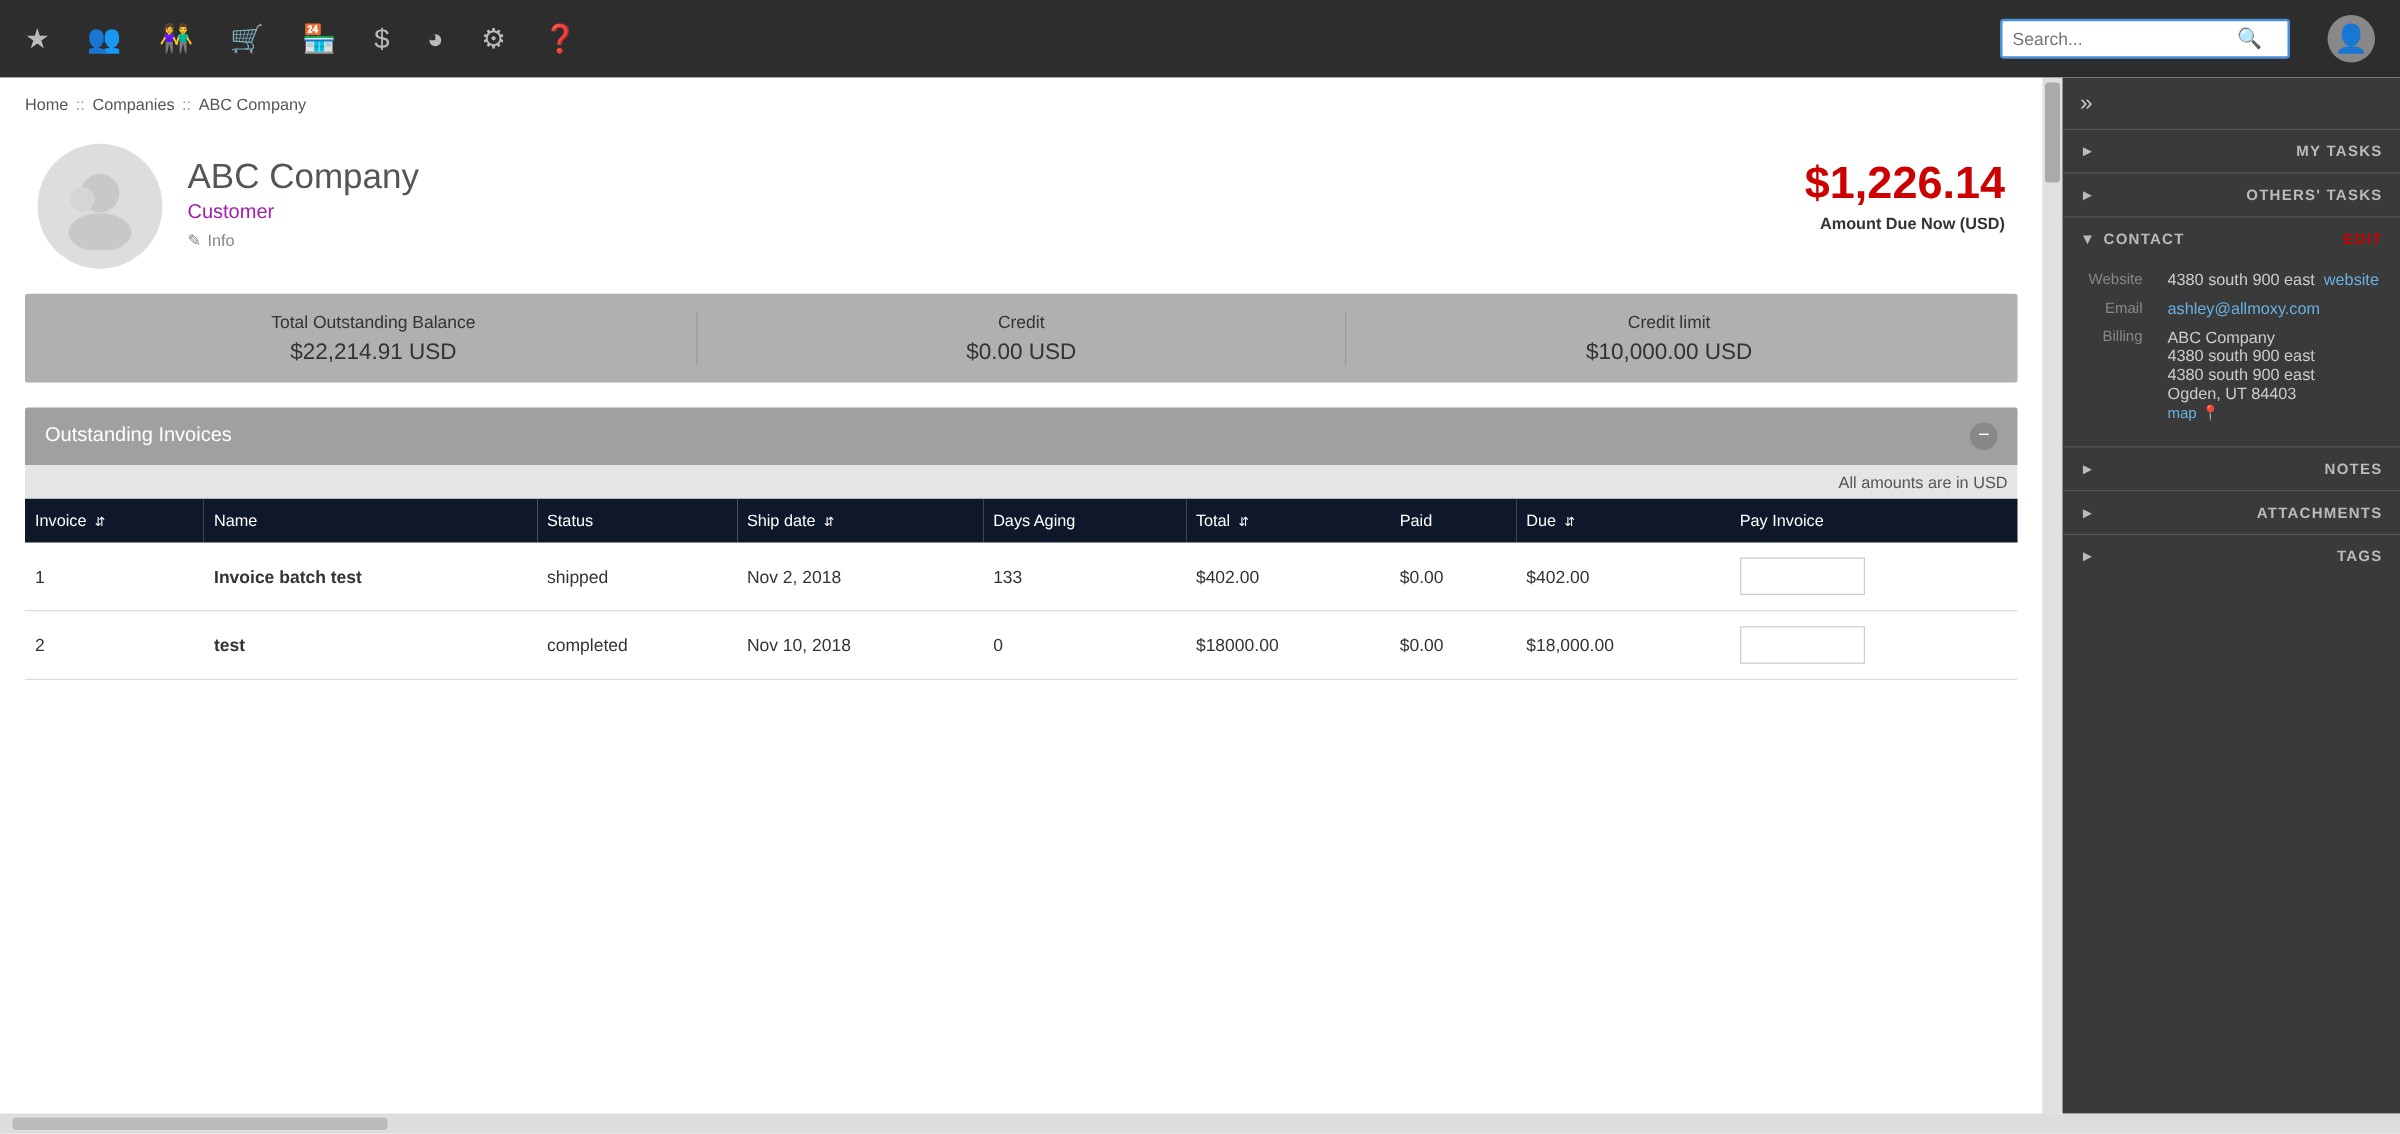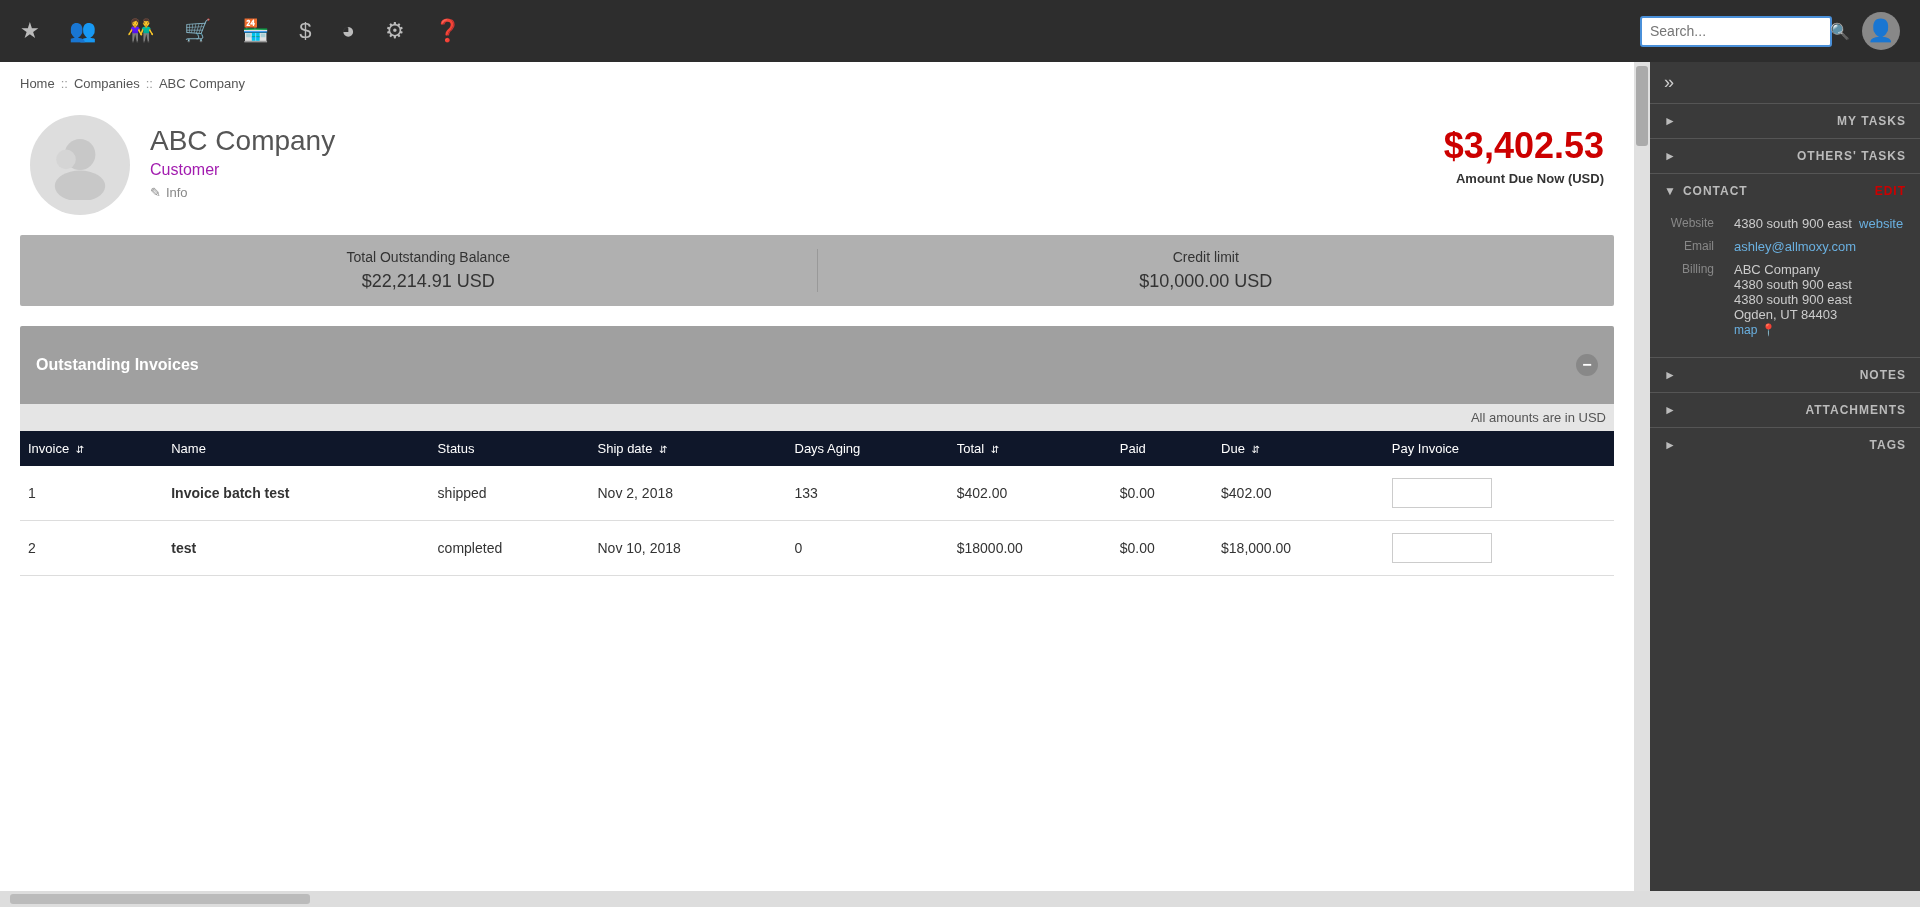--- a/index.html
+++ b/index.html
@@ -21,21 +21,21 @@
       cursor: pointer;
     }
     .top-nav .spacer { flex: 1; }
     .search-box {
       display: flex;
       align-items: center;
       background: #fff;
       border: 2px solid #4a90d9;
       border-radius: 3px;
       padding: 4px 8px;
-      width: 192px;
+      width: 232px;
     }
     .search-box input {
       border: none;
       outline: none;
       font-size: 14px;
       color: #999;
       width: 180px;
       background: transparent;
     }
     .search-box .search-icon { color: #555; font-size: 16px; }
@@ -136,27 +136,26 @@
     }
     .balance-item:last-child { border-right: none; }
     .balance-label { font-size: 14px; color: #333; margin-bottom: 6px; }
     .balance-value { font-size: 18px; color: #333; font-weight: normal; }
 
     
     .invoices-section { margin: 20px; }
     .invoices-header {
       background: #a0a0a0;
       color: #fff;
-      padding: 28px 16px;
+      padding: 12px 16px;
       font-size: 16px;
       display: flex;
       align-items: center;
       justify-content: space-between;
       border-radius: 2px 2px 0 0;
-      font-weight: bold;
     }
     .collapse-btn {
       width: 22px;
       height: 22px;
       background: #888;
       border-radius: 50%;
       display: flex;
       align-items: center;
       justify-content: center;
       cursor: pointer;
@@ -302,29 +301,33 @@
       </div>
       <div class="company-info">
         <div class="company-name">ABC Company</div>
         <div class="company-type">Customer</div>
         <div class="company-edit-info">
           <span>✎</span>
           <span>Info</span>
         </div>
       </div>
       <div class="amount-due-section">
-        <div class="amount-due-value">$3,402.53</div>
+        <div class="amount-due-value">$1,226.14</div>
         <div class="amount-due-label">Amount Due Now (USD)</div>
       </div>
     </div>
 
     <div class="balance-bar">
       <div class="balance-item">
         <div class="balance-label">Total Outstanding Balance</div>
         <div class="balance-value">$22,214.91 USD</div>
+      </div>
+      <div class="balance-item">
+        <div class="balance-label">Credit</div>
+        <div class="balance-value">$0.00 USD</div>
       </div>
       <div class="balance-item">
         <div class="balance-label">Credit limit</div>
         <div class="balance-value">$10,000.00 USD</div>
       </div>
     </div>
 
     <div class="invoices-section">
       <div class="invoices-header">
         <span>Outstanding Invoices</span>

